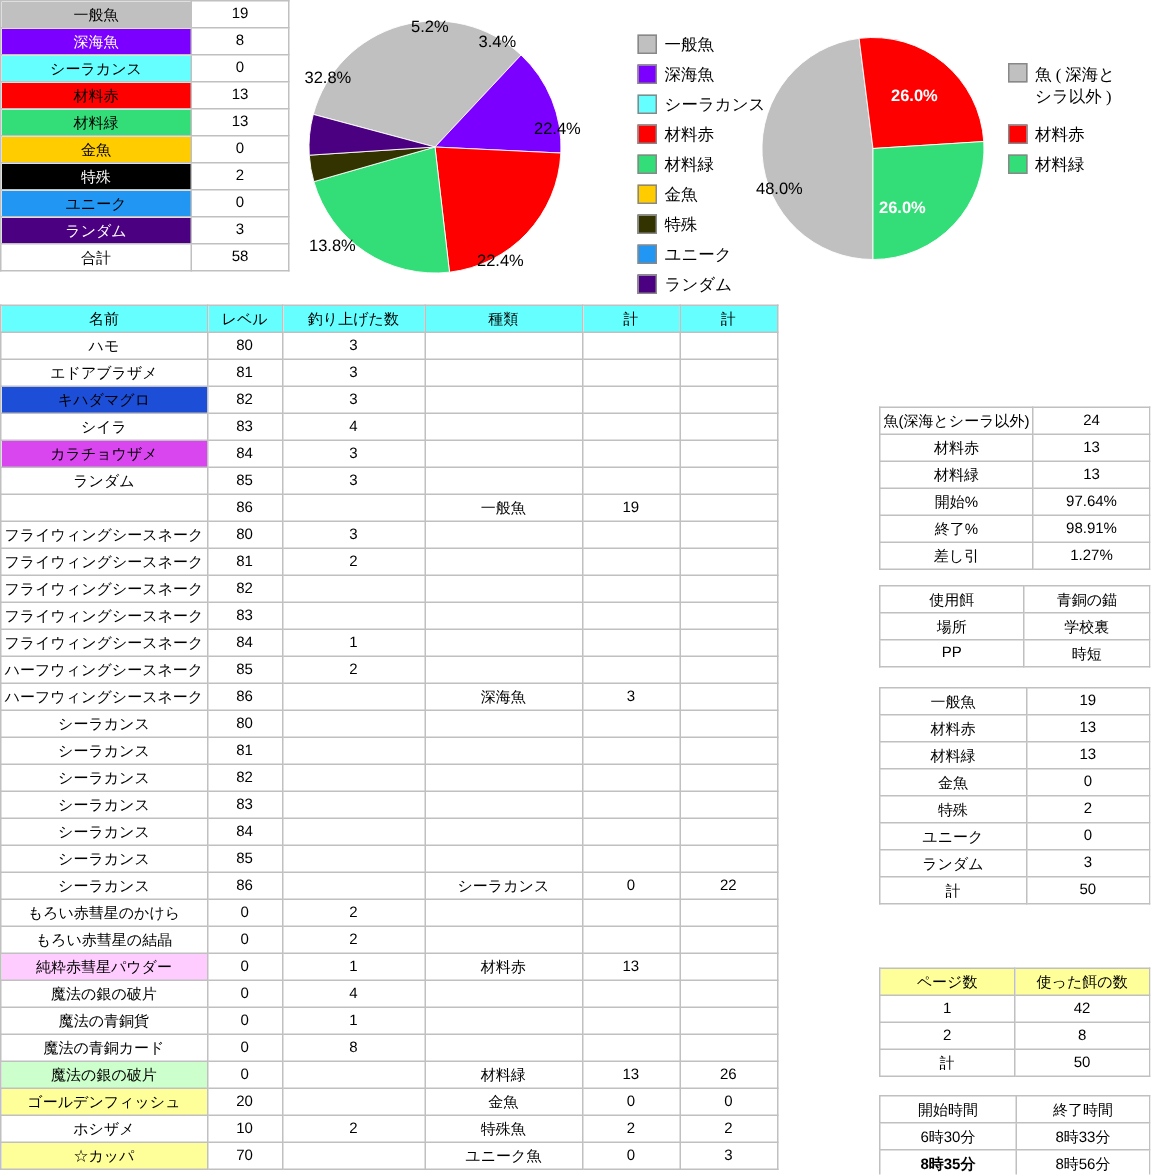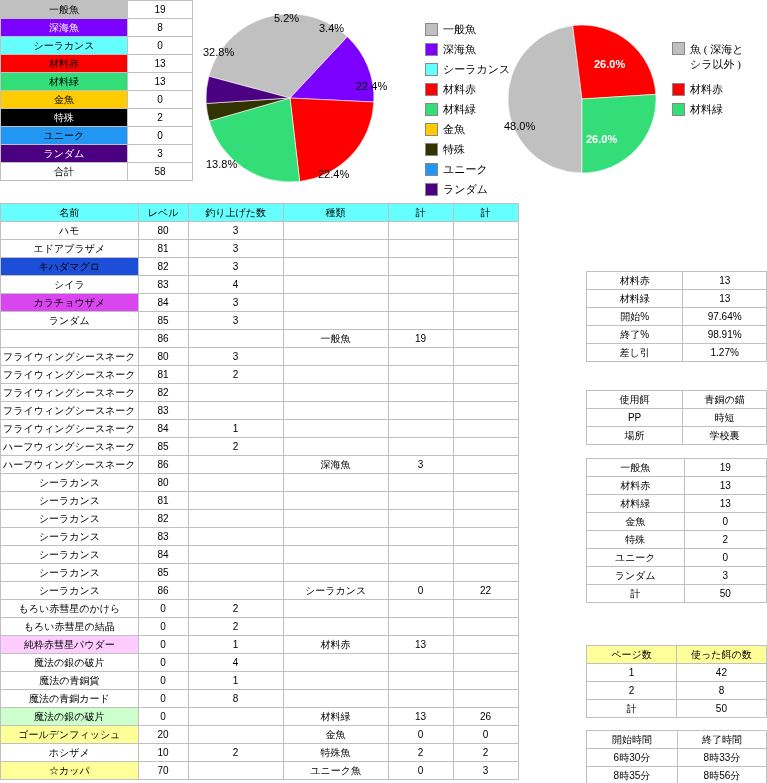--- a/index.html
+++ b/index.html
@@ -427,20 +427,24 @@
           <td class="ctr" style="width: 60px;">3</td>
         </tr>
       </tbody>
   </table>
 </div>
 
 <div class="abs" style="left:586px;top:271px;">
   <table>
       <tbody id="rp1">
         <tr>
+          <td class="ctr" style="width: 96px;">魚(深海とシーラ以外)</td>
+          <td class="ctr" style="width: 82px;">24</td>
+        </tr>
+        <tr>
           <td class="ctr" style="width: 96px;">材料赤</td>
           <td class="ctr" style="width: 82px;">13</td>
         </tr>
         <tr>
           <td class="ctr" style="width: 96px;">材料緑</td>
           <td class="ctr" style="width: 82px;">13</td>
         </tr>
         <tr>
           <td class="ctr" style="width: 96px;">開始%</td>
           <td class="ctr" style="width: 82px;">97.64%</td>
@@ -457,27 +461,27 @@
     </table>
 </div>
 <div class="abs" style="left:586px;top:390px;">
   <table>
       <tbody id="rp2">
         <tr>
           <td class="ctr" style="width: 96px; margin-top: 16px;">使用餌</td>
           <td class="ctr" style="width: 82px;">青銅の錨</td>
         </tr>
         <tr>
+          <td class="ctr" style="width: 96px;">場所</td>
+          <td class="ctr" style="width: 82px;">学校裏</td>
+        </tr>
+        <tr>
           <td class="ctr" style="width: 96px;">PP</td>
           <td class="ctr" style="width: 82px;">時短</td>
         </tr>
-        <tr>
-          <td class="ctr" style="width: 96px;">場所</td>
-          <td class="ctr" style="width: 82px;">学校裏</td>
-        </tr>
       </tbody>
     </table>
 </div>
 <div class="abs" style="left:586px;top:458px;">
   <table>
       <tbody id="rp3">
         <tr>
           <td class="ctr" style="width: 96px;">一般魚</td>
           <td class="ctr" style="width: 82px;">19</td>
         </tr>
@@ -539,18 +543,18 @@
       <tbody id="rp5">
         <tr>
           <td class="ctr" style="width: 90px; background: rgb(255, 255, 255);">開始時間</td>
           <td class="ctr" style="width: 88px; background: rgb(255, 255, 255);">終了時間</td>
         </tr>
         <tr>
           <td class="ctr" style="width: 90px;">6時30分</td>
           <td class="ctr" style="width: 88px;">8時33分</td>
         </tr>
         <tr>
-          <td class="ctr" style="width: 90px;">8時35分</td>
+          <td class="ctr" style="width: 90px; font-weight: bold;">8時35分</td>
           <td class="ctr" style="width: 88px;">8時56分</td>
         </tr>
       </tbody>
     </table>
 </div>
 
 </body></html>

